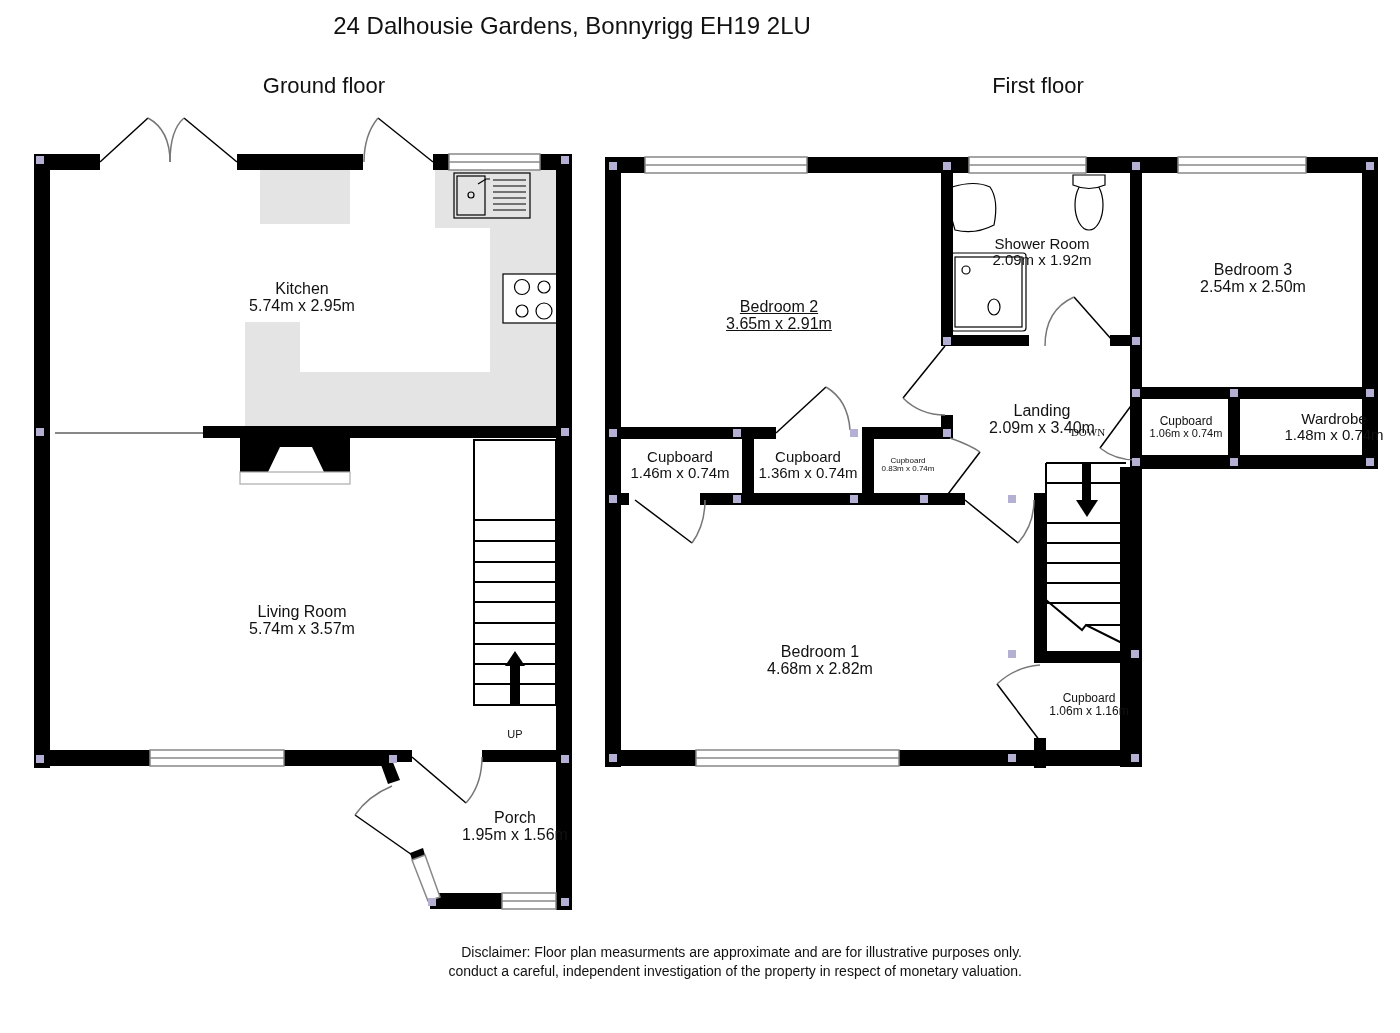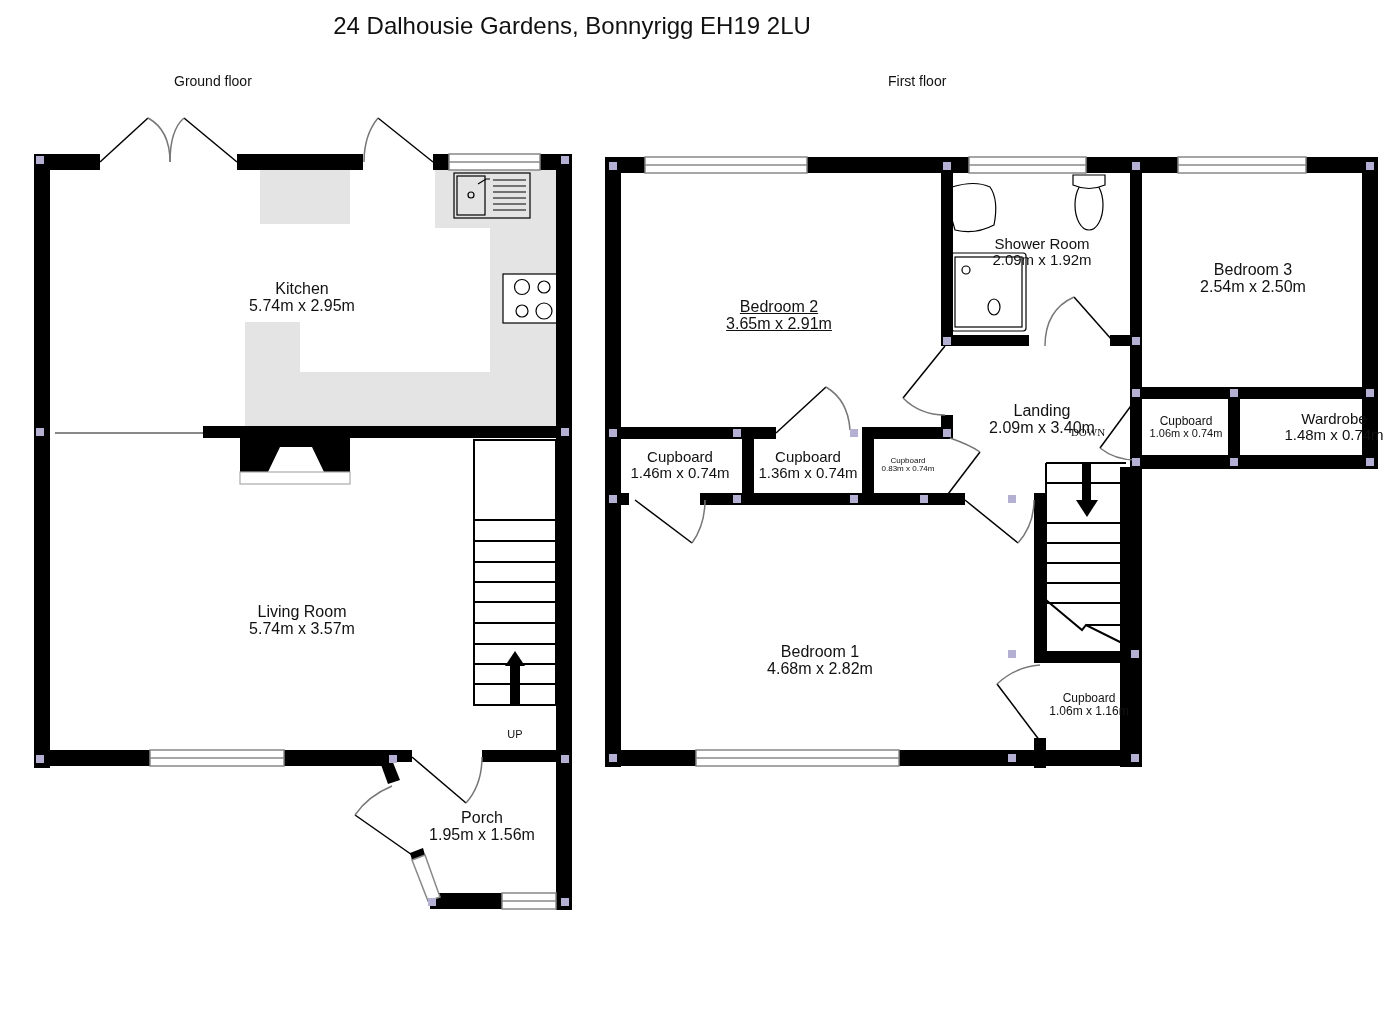--- a/index.html
+++ b/index.html
@@ -1,19 +1,19 @@
 <!DOCTYPE html>
 <html><head>
 <meta charset="utf-8">
 <style>
   html, body { margin:0; padding:0; background:#ffffff; }
   body { width:1400px; height:1033px; position:relative; overflow:hidden; font-family:"Liberation Sans", sans-serif; color:#111; }
   .abs { position:absolute; }
   .title { left:0; width:1144px; top:12px; text-align:center; font-size:24px; }
-  .floor-title { font-size:14px; width:300px; }
+  .floor-title { font-size:22px; text-align:center; width:300px; }
   svg { position:absolute; left:0; top:0; }
   .lbl { position:absolute; text-align:center; transform:translateX(-50%); white-space:nowrap; line-height:1.05; }
   .lbl .n, .lbl .d { display:block; }
   .big { font-size:16px; }
   .med { font-size:15px; }
   .sm { font-size:12px; }
   .xs { font-size:8px; }
   .tag { position:absolute; font-size:11px; transform:translateX(-50%); }
   .disclaimer { right:378px; top:943px; text-align:right; font-size:14px; line-height:19px; }
 </style>
@@ -265,21 +265,21 @@
 </svg>
 
 <div class="lbl big" style="left:302px; top:281px;">
   <span class="n">Kitchen</span>
   <span class="d">5.74m x 2.95m</span>
 </div>
 <div class="lbl big" style="left:302px; top:604px;">
   <span class="n">Living Room</span>
   <span class="d">5.74m x 3.57m</span>
 </div>
-<div class="lbl big" style="left:482px; top:810px;">
+<div class="lbl big" style="left:515px; top:810px;">
   <span class="n">Porch</span>
   <span class="d">1.95m x 1.56m</span>
 </div>
 <div class="tag" style="left:515px; top:720px;margin-top:8px;">UP</div>
 
 <div class="lbl big" style="left:779px; top:299px;text-decoration:underline;">
   <span class="n">Bedroom 2</span>
   <span class="d">3.65m x 2.91m</span>
 </div>
 <div class="lbl med" style="left:1042px; top:236px;">
@@ -318,13 +318,15 @@
 <div class="lbl big" style="left:820px; top:644px;">
   <span class="n">Bedroom 1</span>
   <span class="d">4.68m x 2.82m</span>
 </div>
 <div class="lbl sm" style="left:1089px; top:692px;">
   <span class="n">Cupboard</span>
   <span class="d">1.06m x 1.16m</span>
 </div>
 
 <div class="abs disclaimer">
+  <div>Disclaimer:  Floor plan measurments are approximate and are for illustrative purposes only.</div>
+  <div>conduct a careful, independent investigation of the property in respect of monetary valuation.</div>
 </div>
 
 </body></html>

